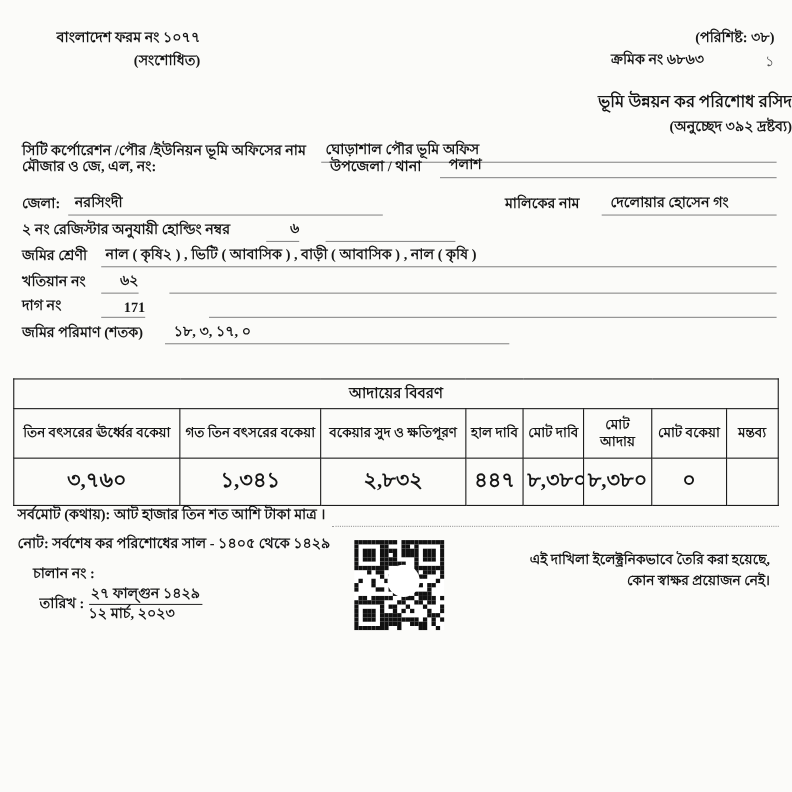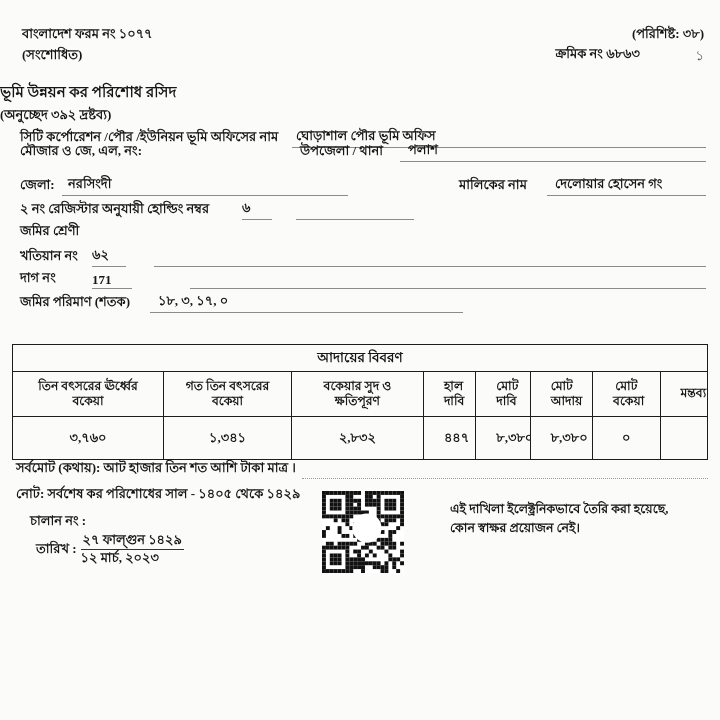--- a/index.html
+++ b/index.html
@@ -9,43 +9,43 @@
     background:#fbfbf9;
     font-family:"Liberation Serif","DejaVu Sans",serif;
     color:#161616;
     overflow:hidden;
   }
   .abs{position:absolute;}
   .b{font-weight:bold;}
   .sm{font-size:12.5px;}
   .md{font-size:13px;}
   .lg{font-size:15px;}
-  .center{text-align:left;}
+  .center{text-align:right;}
   .right{text-align:right;}
   .ul{border-bottom:1.4px solid #8b8b8b;}
   .row{display:flex;align-items:flex-end;}
   .val{font-weight:bold;}
   
   table.collect{
     border-collapse:collapse;
     width:696px;
     table-layout:fixed;
   }
   table.collect th, table.collect td{
     border:1.6px solid #1c1c1c;
-    padding:2px 20px;
+    padding:2px 3px;
     text-align:center;
     vertical-align:middle;
     overflow:hidden;
   }
   table.collect .ttl{
     font-size:13.5px;font-weight:bold;height:22px;
   }
   table.collect th{font-size:12.3px;font-weight:bold;height:40px;line-height:1.25;}
-  table.collect td{font-size:13px;font-weight:bold;height:38px;}
+  table.collect td{font-size:19px;font-weight:bold;height:38px;}
   .dotted{
     flex:1;
     border-bottom:1.5px dotted #9a9a9a;
     margin-left:6px;
     height:14px;
   }
   .date-stack{display:inline-block;vertical-align:middle;font-weight:bold;font-size:13px;line-height:1.3;}
   .date-stack .top{border-bottom:1.4px solid #333;padding:0 2px;}
   .qr-wrap{width:82px;height:82px;}
 </style>
@@ -91,20 +91,21 @@
   </div>
 
   <div class="abs row md" style="left:20px;top:198px;width:686px;">
     <span class="b" style="width:222px;">২ নং রেজিস্টার অনুযায়ী হোল্ডিং নম্বর</span>
     <span class="val ul center" style="width:30px;">৬</span>
     <span class="ul" style="width:118px;margin-left:24px;height:15px;"></span>
   </div>
 
   <div class="abs row md" style="left:20px;top:221px;width:686px;">
     <span class="b" style="width:72px;">জমির শ্রেণী</span>
+    <span class="val ul" style="flex:1;padding-left:4px;">নাল ( কৃষি২ ) , ভিটি ( আবাসিক ) , বাড়ী ( আবাসিক ) , নাল ( কৃষি )</span>
   </div>
 
   <div class="abs row md" style="left:20px;top:245px;width:686px;">
     <span class="b" style="width:72px;">খতিয়ান নং</span>
     <span class="val ul center" style="width:34px;">৬২</span>
     <span class="ul" style="flex:1;margin-left:28px;height:15px;"></span>
   </div>
 
   <div class="abs row md" style="left:20px;top:268px;width:686px;">
     <span class="b" style="width:72px;">দাগ নং</span>

